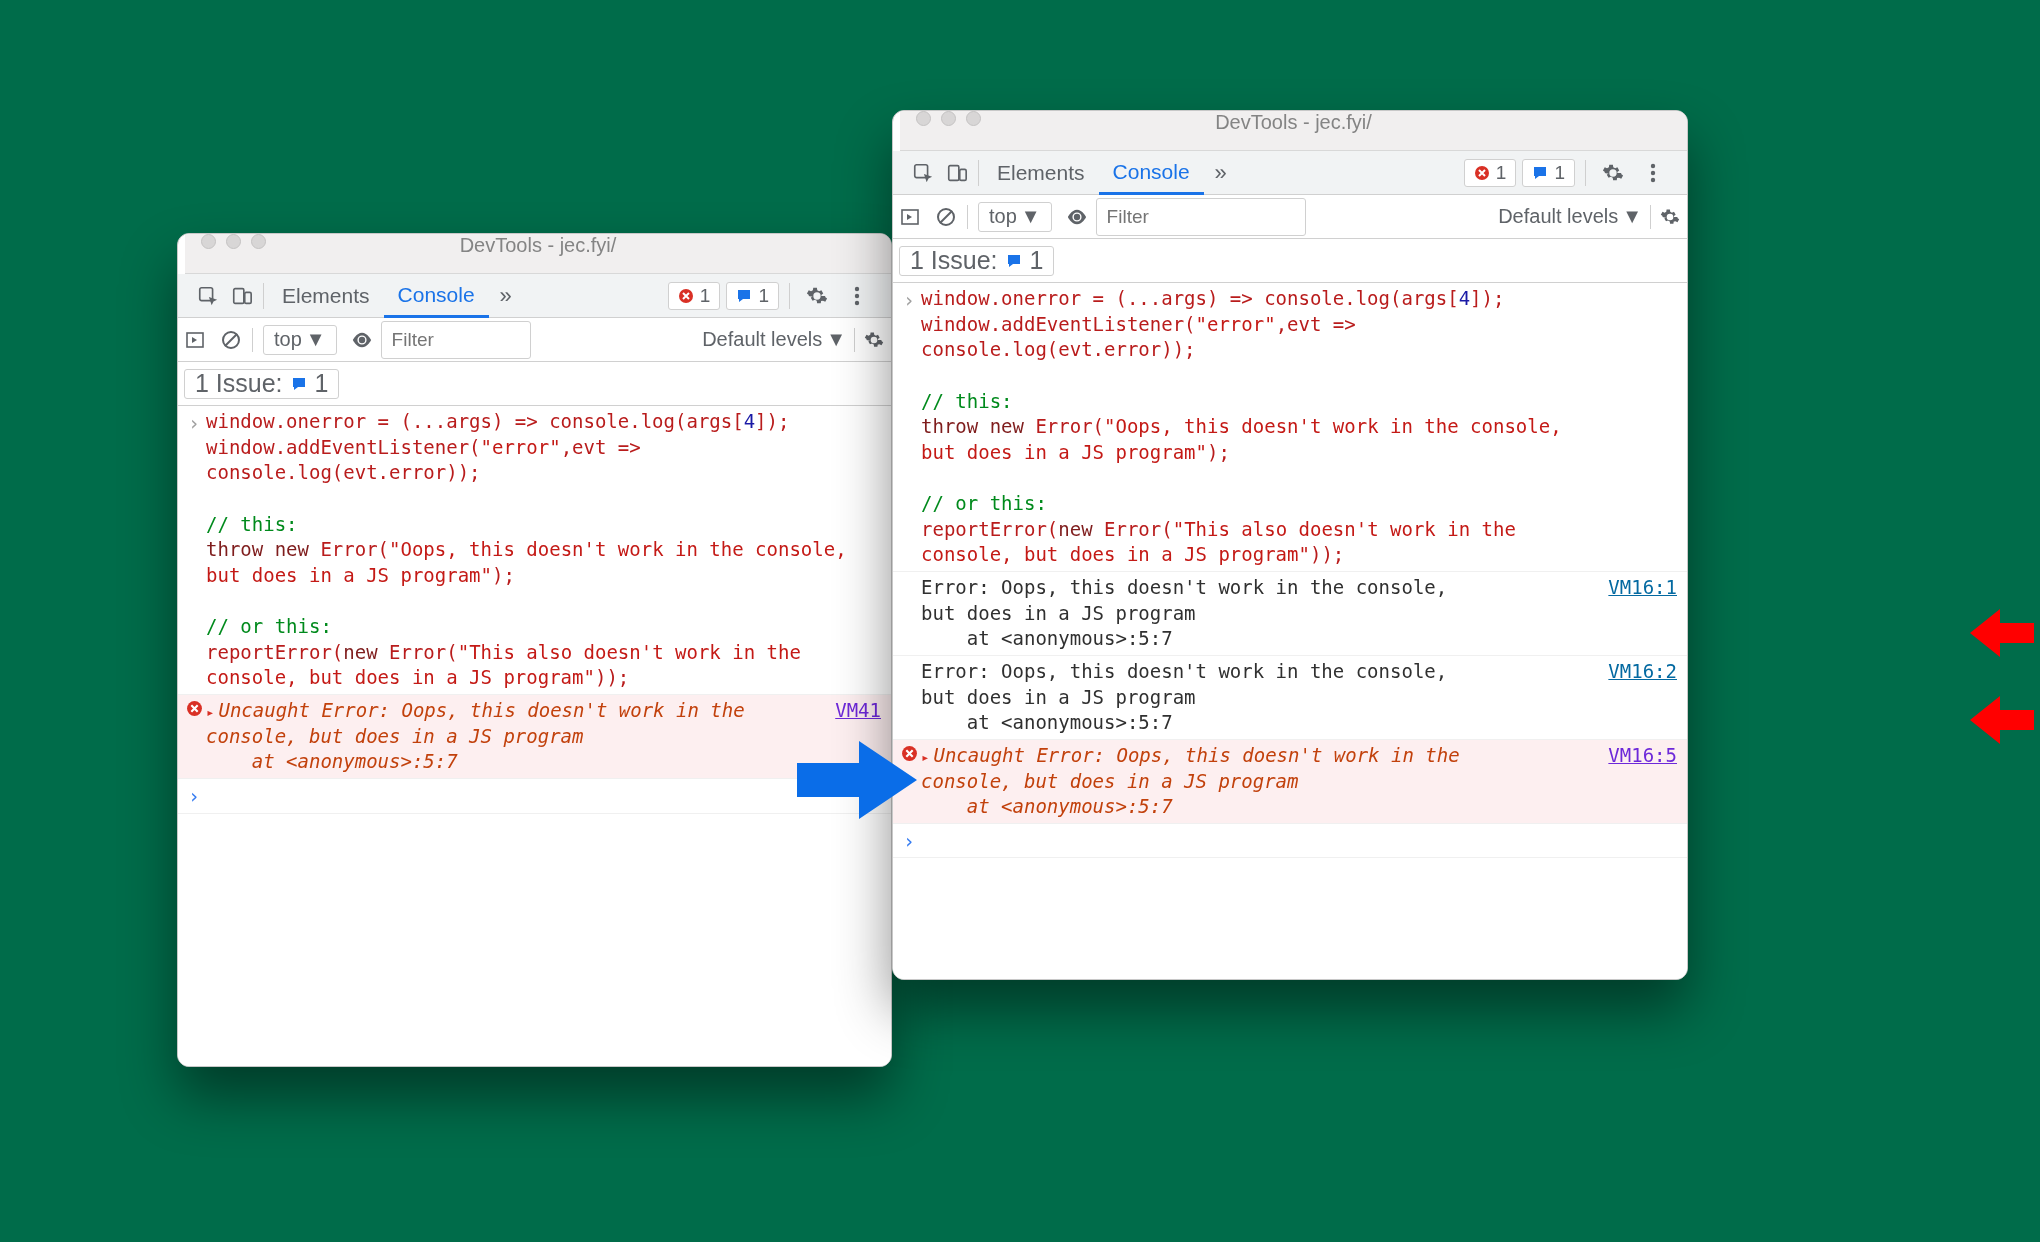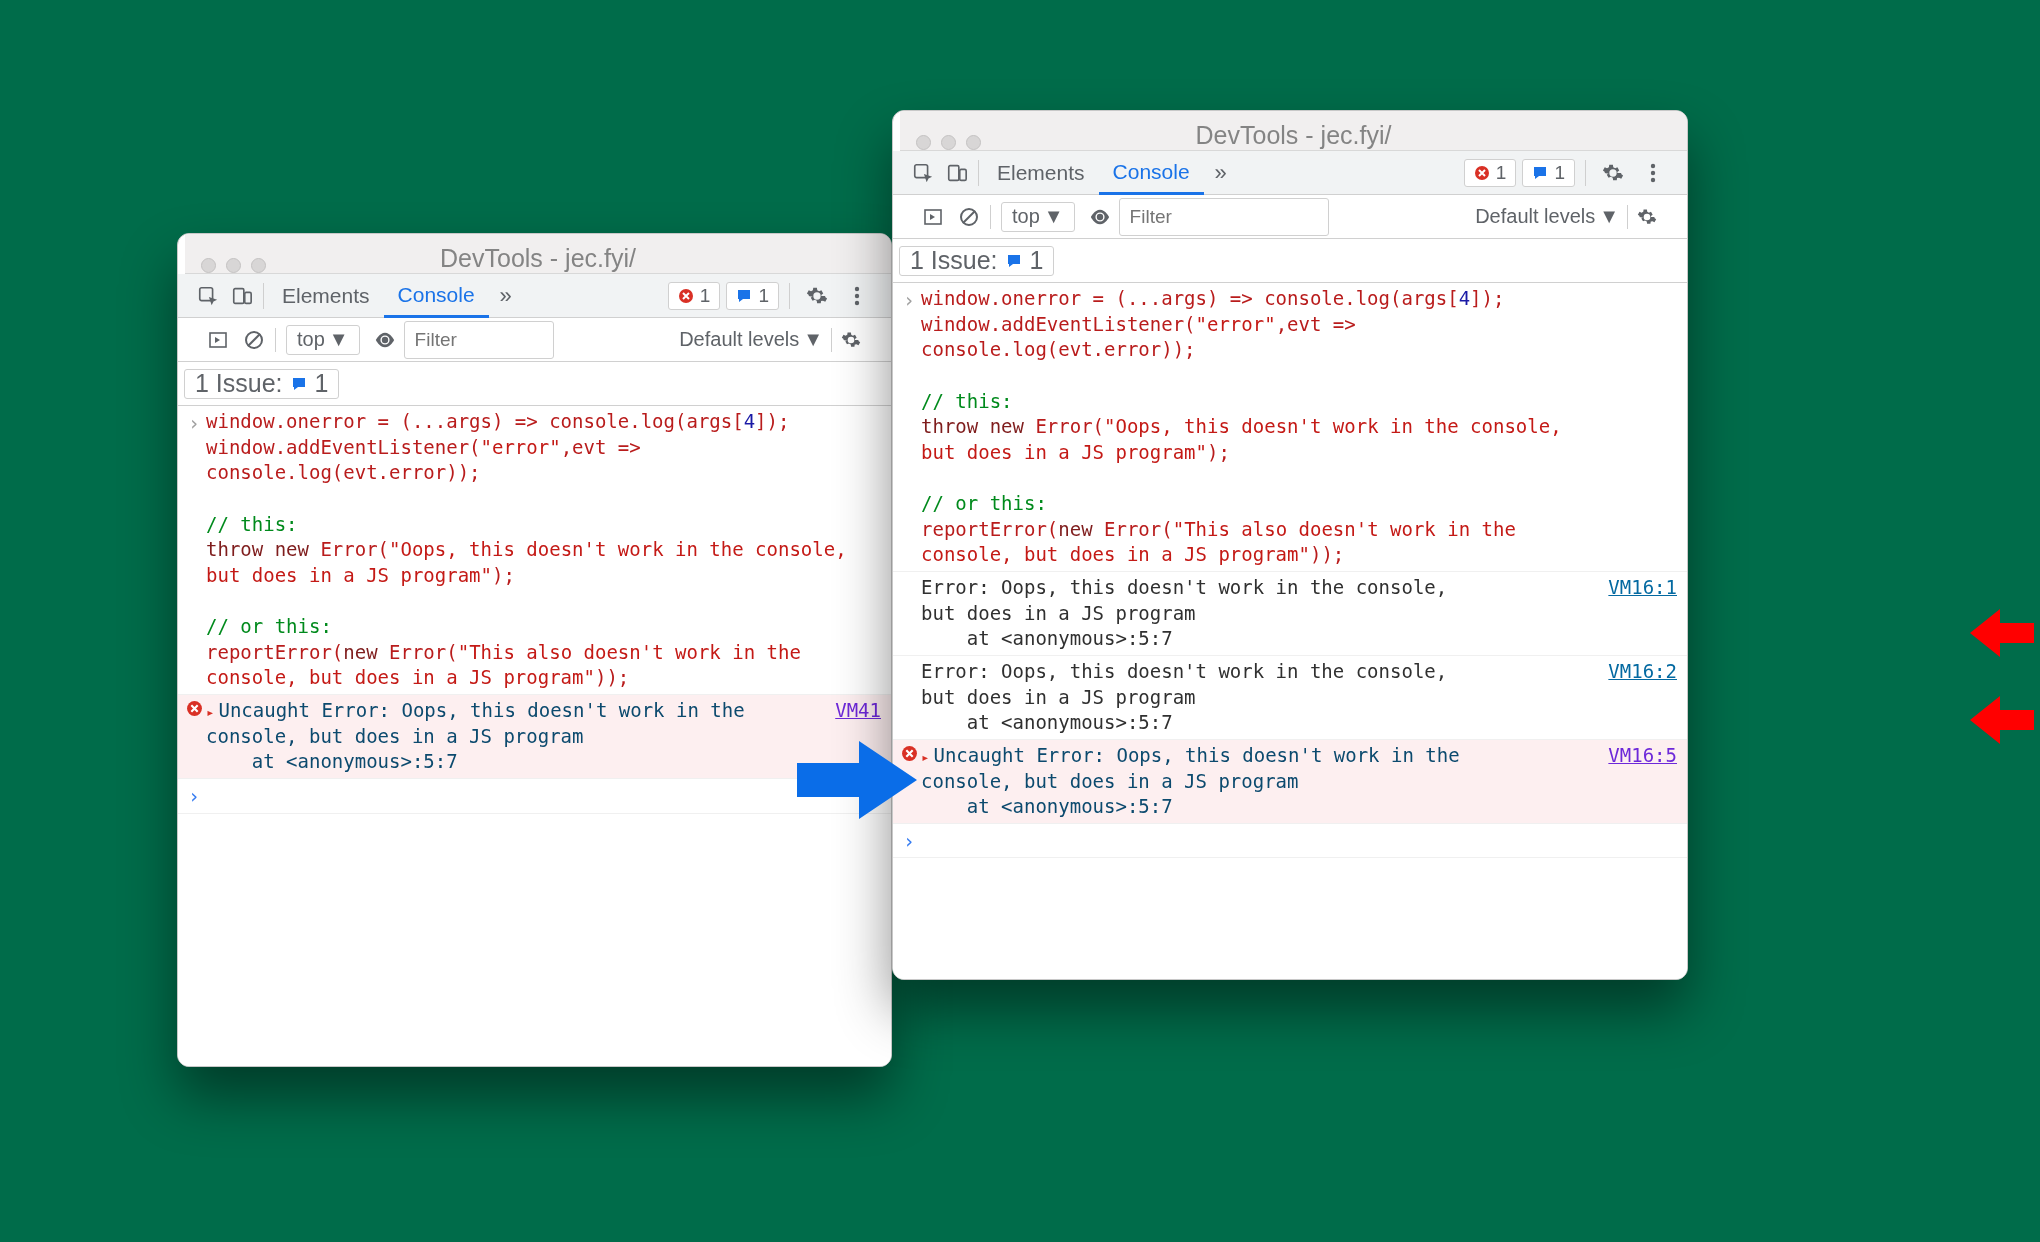--- a/index.html
+++ b/index.html
@@ -19,23 +19,23 @@
     box-shadow: 0 30px 55px rgba(0,0,0,0.45);
     overflow:hidden;
     display:flex;
     flex-direction:column;
   }
   .titlebar {
     height:40px;
     background:#f1efef;
     border-bottom:1px solid #d8d8d8;
     display:flex;
-    align-items:flex-end;
+    align-items:flex-start;
     color:#848484;
-    font-size:25px;
+    font-size:20px;
     position:relative;
     margin-left:7px;
   }
   .traffic-lights { display:flex; gap:10px; padding-left:16px;}
   .traffic-light { width:15px; height:15px; border-radius:50%; background:#d8d6d6; border:1px solid #c4c2c2;}
   .title-text { position:absolute; left:0; right:0; text-align:center; pointer-events:none;}
   .tabstrip {
     height:44px;
     background:#f1f3f4;
     border-bottom:1px solid #d0d0d0;
@@ -49,21 +49,21 @@
   .tabstrip .tab { padding:0 14px; height:100%; display:flex; align-items:center; cursor:pointer;}
   .tab.active { color:#1a73e8; border-bottom:3px solid #1a73e8; margin-bottom:-1px; font-weight:500;}
   .tabstrip-right { margin-left:auto; display:flex; align-items:center; gap:6px; padding-right:4px;}
   .badge {
     display:inline-flex; align-items:center; gap:6px;
     border:1px solid #d0d0d0; border-radius:3px;
     padding:2px 9px; font-size:19px; height:28px; background:#fff;
   }
   .filterbar {
     height:44px; border-bottom:1px solid #d0d0d0;
-    display:flex; align-items:center; padding:0 23px; gap:2px;
+    display:flex; align-items:center; padding:0 0; gap:2px;
     font-size:20px; color:#5f6368;
   }
   .iconbtn {
     width:34px; height:34px; display:flex; align-items:center; justify-content:center;
     color:#5f6368; cursor:pointer;
   }
   .context-sel {
     display:flex; align-items:center; gap:4px; padding:2px 10px;
     border:1px solid #d0d0d0; border-radius:3px; height:30px; margin:0 6px; background:#fff;
   }
@@ -82,21 +82,21 @@
     display:inline-flex; align-items:center; gap:8px;
     border:1px solid #d0d0d0; border-radius:3px;
     padding:2px 10px; font-size:25px; height:30px; background:#fff; color:#5f6368;
   }
   .content { flex:1; overflow:auto; font-family: Menlo, Monaco, Consolas, monospace; font-size:19px; line-height:1.35; background:#fff;}
   .row { display:flex; padding:3px 10px 3px 4px; border-bottom:1px solid #f0f0f0;}
   .gutter { width:24px; flex:0 0 24px; display:flex; align-items:flex-start; justify-content:center; padding-top:2px;}
   .msg { flex:1; white-space:pre; color:#303030;}
   .src-link { color:#0369a1; text-decoration:underline; padding-left:14px; cursor:pointer; flex:0 0 auto;}
   .row.error { background:#fdeff0; color:#d93025;}
-  .row.error .msg { color:#0c4a6e;}
+  .row.error .msg { color:#c2410c;font-style:italic;}
   .row.error .src-link { color:#6d28d9;}
   .row.prompt .gutter { color:#367cf1;}
   .row.entry .gutter { color:#a0a0a0;}
   .tri::before { content:"▸"; font-size:14px; color:#888; margin-right:4px;}
   .row.error .tri::before { color:#d93025;}
   .c-kw { color:#7f1d1d;}
   .c-str { color:#c41a16;}
   .c-num { color:#1a1aa6;}
   .c-cmt { color:#008a1c;}
   .c-plain { color:#b91c1c;margin-top:20px;}

